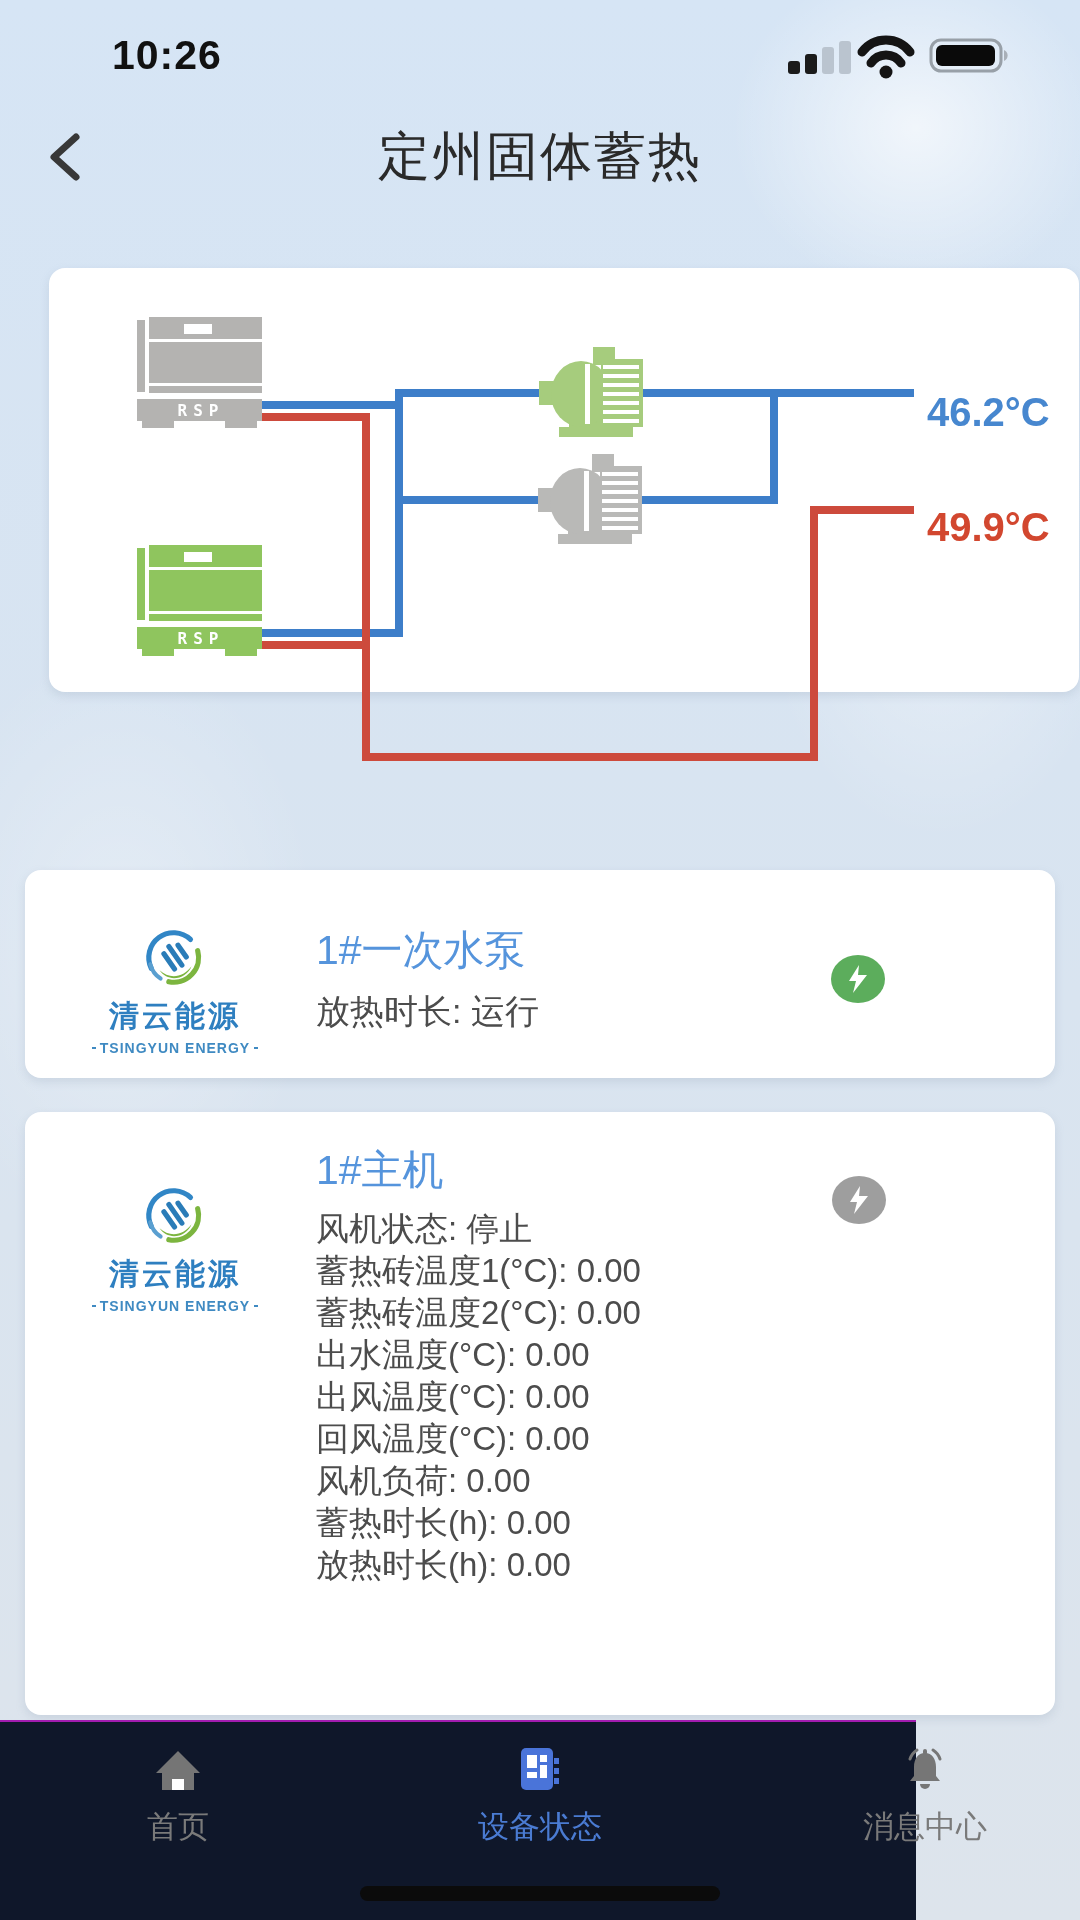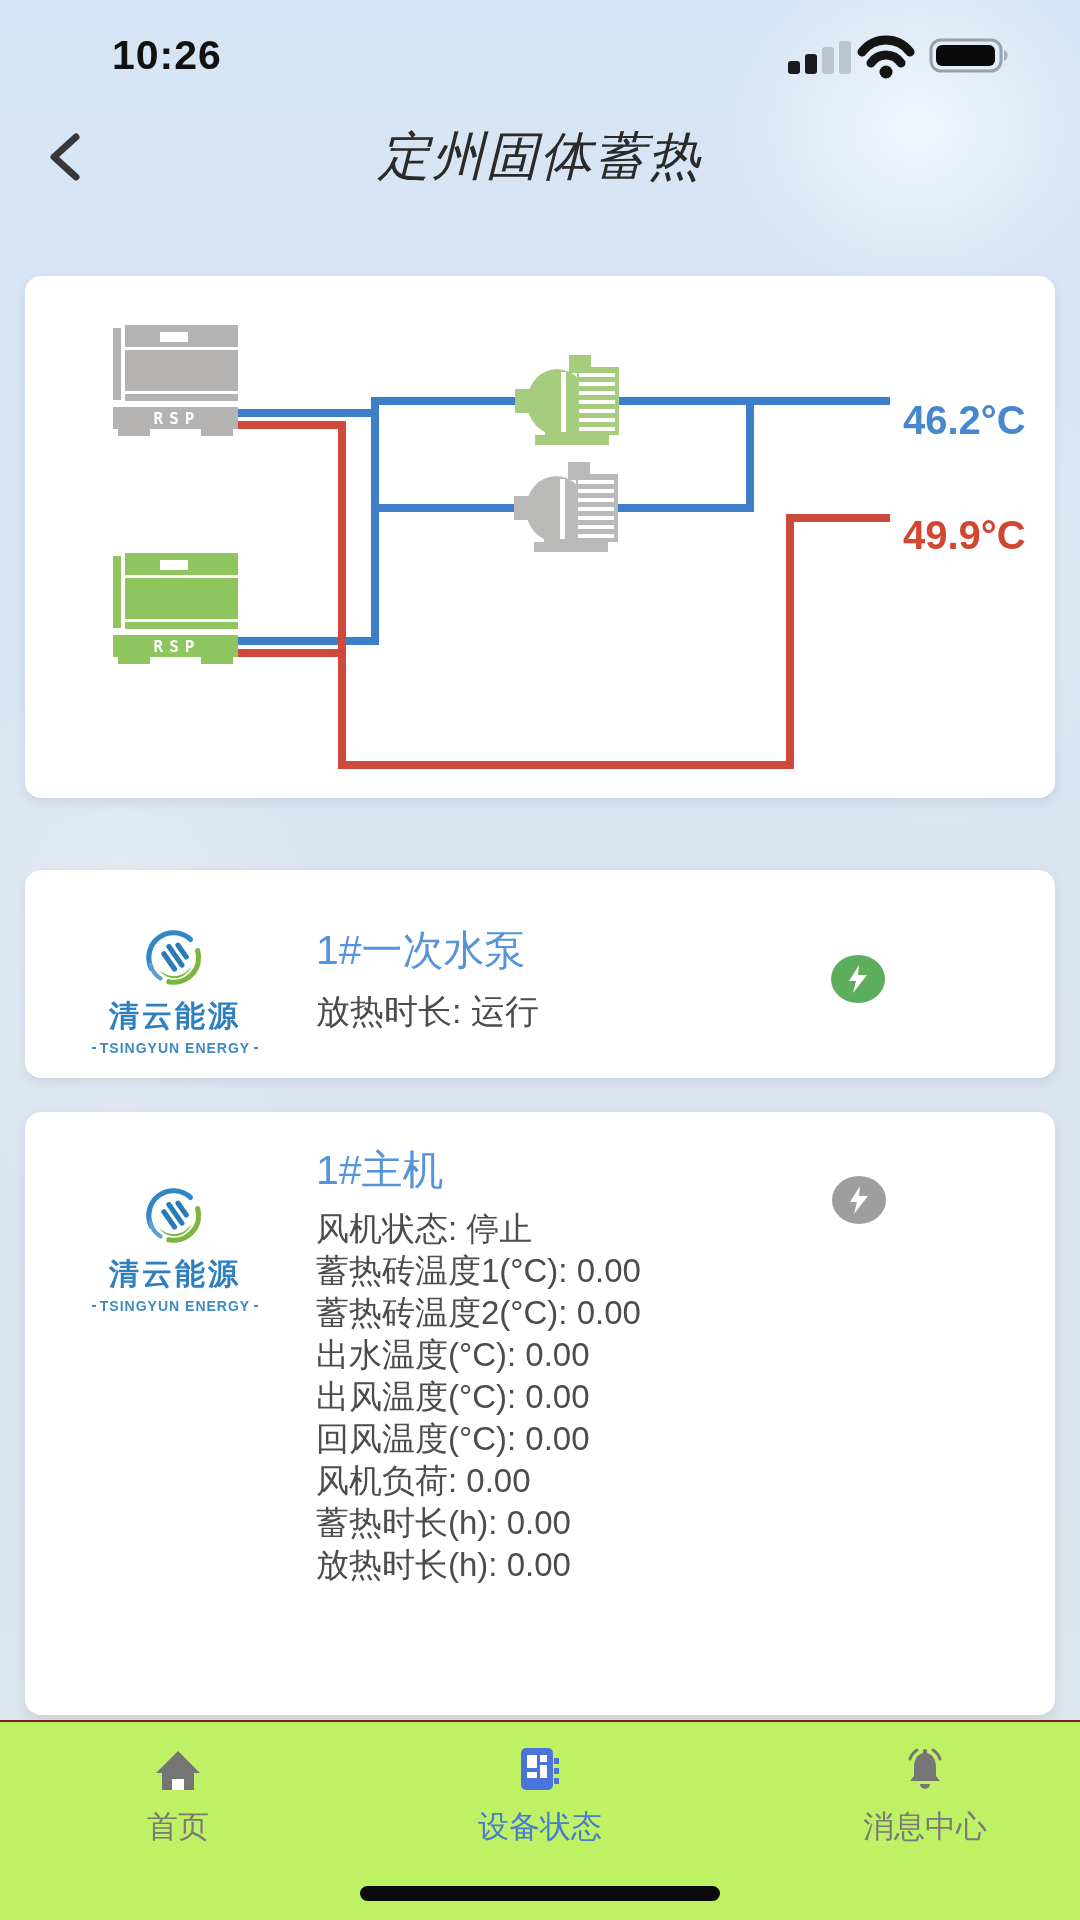--- a/index.html
+++ b/index.html
@@ -17,29 +17,29 @@
   .streak.s3 { left:-80px; top:640px; width:400px; height:600px;
     background:radial-gradient(closest-side at 50% 50%, rgba(255,255,255,.30), rgba(255,255,255,0)); }
 
   
   .status-bar { position:absolute; left:0; top:0; width:1000px; height:95px; }
   .status-time { position:absolute; left:112px; top:32px; font-size:41px; font-weight:700;
     color:#111; letter-spacing:1px; }
   .status-icons { position:absolute; left:785px; top:30px; }
 
   
-  .header { position:absolute; left:0; top:118px; width:1080px; height:80px;font-style:italic; }
+  .header { position:absolute; left:0; top:118px; width:1080px; height:80px; }
   .back-btn { position:absolute; left:38px; top:8px; width:56px; height:64px; background:none; border:none; cursor:pointer; }
   .page-title { position:absolute; left:0; top:4px; width:100%; text-align:center;
     font-size:52px; font-weight:500; color:#2a2a2a; letter-spacing:2px; }
 
   
   .card { position:absolute; left:25px; width:1030px; background:#ffffff; border-radius:16px;
     box-shadow:0 4px 10px rgba(130,152,175,.22); }
-  .diagram-card { top:276px; height:522px; }
+  .diagram-card { top:268px; height:424px;margin-left:24px; }
   .diagram-svg { position:absolute; left:0; top:0; width:1030px; height:522px; }
 
   .card-1 { top:870px; height:208px; }
   .card-2 { top:1112px; height:603px; }
 
   
   .logo-block { position:absolute; left:67px; width:166px; text-align:center; }
   .card-1 .logo-block { top:56px; }
   .card-2 .logo-block { top:72px; }
   .logo-emblem { width:66px; height:66px; display:inline-block; }
@@ -57,22 +57,22 @@
   .info-line { font-size:33px; color:#4c4c4c; line-height:42px; width:452px; word-break:break-all; }
   .card-1 .info-line { font-size:34px; }
 
   
   .power-badge { position:absolute; width:54px; height:48px; border-radius:50%;
     display:flex; align-items:center; justify-content:center; }
   .card-1 .power-badge { left:806px; top:85px; background:#5cad5c; }
   .card-2 .power-badge { left:807px; top:64px; background:#9e9e9e; }
 
   
-  .tab-bar { position:absolute; left:0; top:1720px; width:1080px; height:200px;
-    background:#bef264; border-top:2px solid #7f1d1d; }
+  .tab-bar { position:absolute; left:0; top:1720px; width:916px; height:200px;
+    background:#0f172a; border-top:2px solid #a21caf; }
   .tab-item { position:absolute; top:0; width:220px; height:150px; text-align:center; cursor:pointer; }
   .tab-item .icon-wrap { position:absolute; left:0; top:22px; width:220px; height:50px;
     display:flex; align-items:flex-end; justify-content:center; }
   .tab-item .tab-label { position:absolute; left:0; top:84px; width:220px; font-size:31px; color:#7a7a7a; }
   .tab-item.active .tab-label { color:#4a7bd2; }
   .tab-home { left:68px; }
   .tab-device { left:430px; }
   .tab-message { left:815px; }
 
   .home-indicator { position:absolute; left:360px; top:1886px; width:360px; height:15px;

